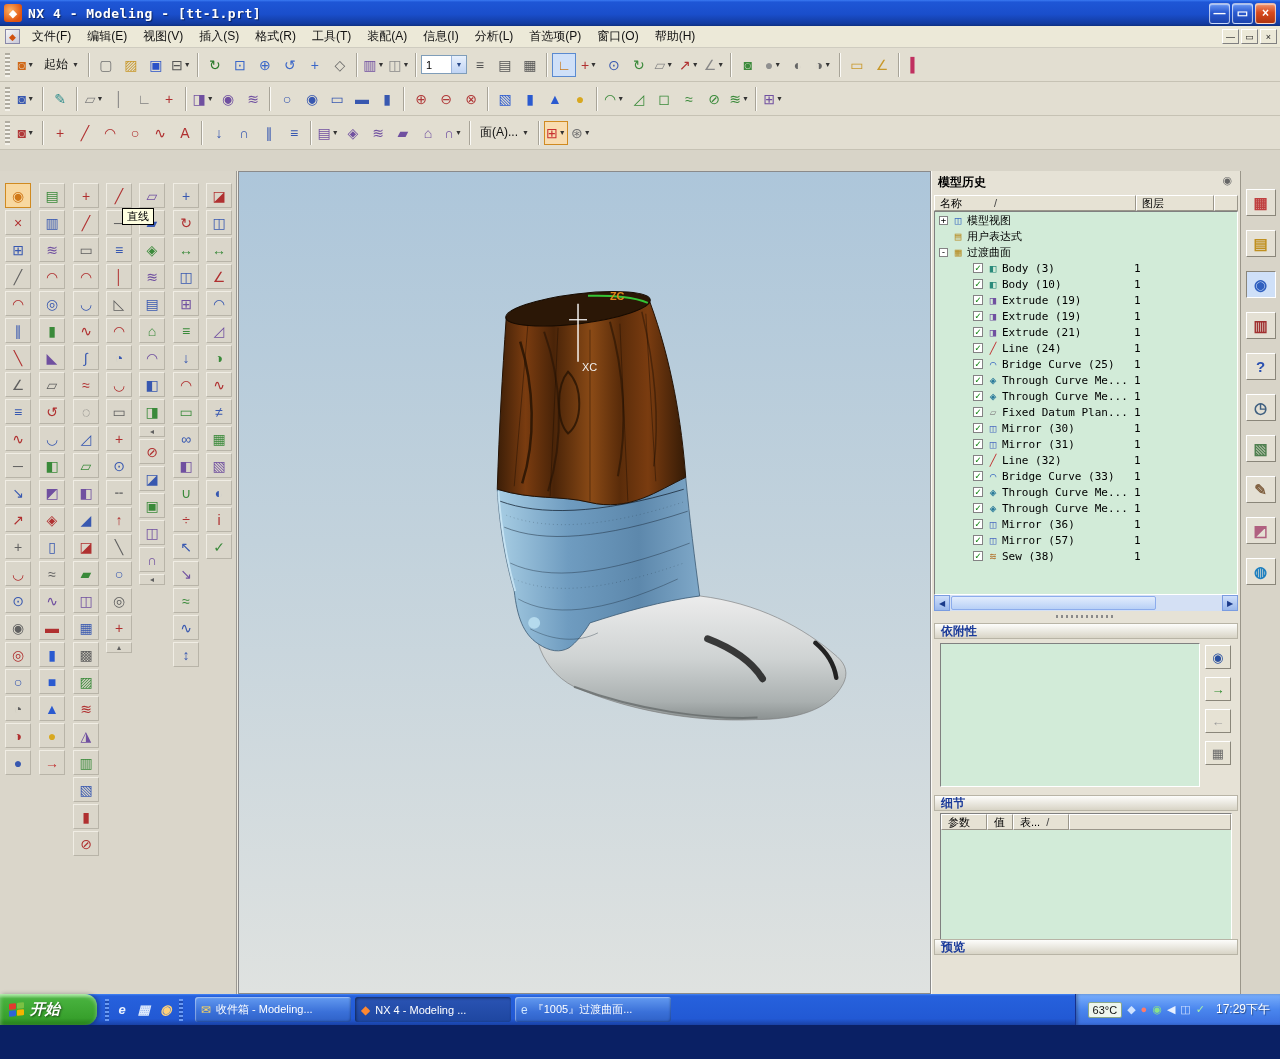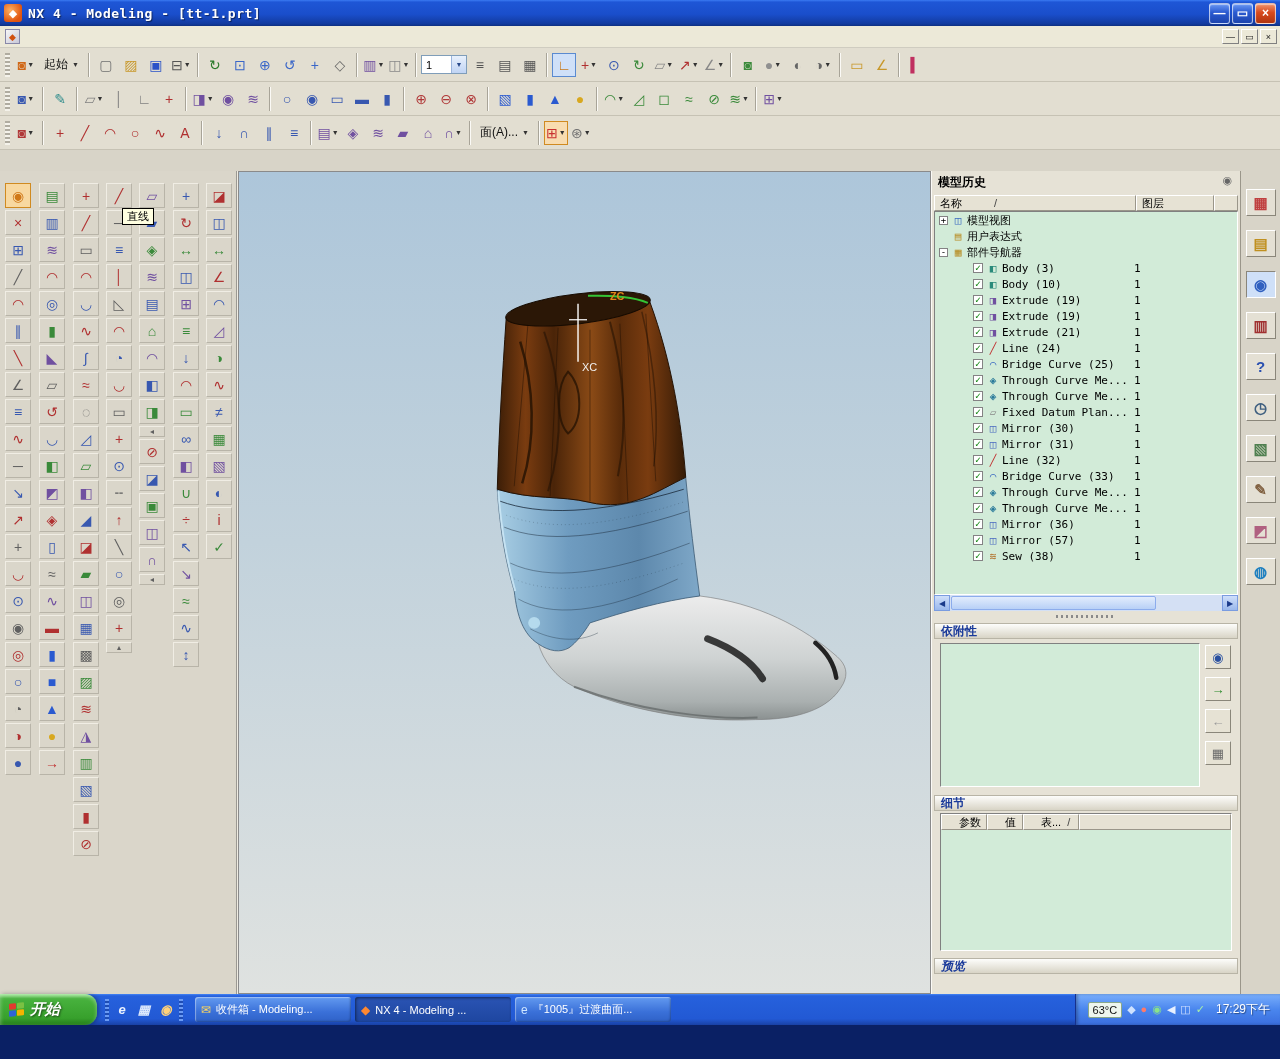--- a/index.html
+++ b/index.html
@@ -84,28 +84,28 @@
 .tree-label{white-space:nowrap;color:#000;}
 .tree-layer{position:absolute;left:199px;color:#000;}
 .hscroll{position:absolute;left:2px;top:424px;width:304px;height:16px;background:#d4e0f4;display:flex;align-items:center;}
 .scroll-btn{width:16px;height:16px;background:linear-gradient(180deg,#cfdffa,#9ab8ec);border:1px solid #7a9ce0;color:#1a3a8a;
 font-size:8px;display:flex;align-items:center;justify-content:center;flex:none;}
 .scroll-thumb{width:205px;height:14px;margin-left:1px;background:linear-gradient(180deg,#e2ecfc,#b8d0f6);border:1px solid #8cacec;border-radius:2px;}
 .h-splitter{position:absolute;left:2px;top:442px;width:304px;height:6px;display:flex;align-items:center;justify-content:center;}
 .h-splitter span{width:60px;height:3px;background:repeating-linear-gradient(90deg,#8a8a8a 0 2px,transparent 2px 5px);}
 .sec-hdr{position:absolute;left:2px;width:304px;height:16px;background:linear-gradient(180deg,#fdfdfb,#d8d4c6);
 border:1px solid #b8b4a6;font-size:12px;font-weight:bold;color:#1a3a9a;display:flex;align-items:center;padding-left:6px;}
-#dep-hdr{top:452px;}#det-hdr{top:624px;}#pre-hdr{top:787px;font-style:italic;}
+#dep-hdr{top:452px;}#det-hdr{top:624px;}#pre-hdr{top:768px;}
 #dep-box{position:absolute;left:8px;top:472px;width:260px;height:144px;background:#d2ebd8;border:1px solid;border-color:#808080 #fff #fff #808080;}
 #dep-btns{position:absolute;left:272px;top:474px;width:28px;display:flex;flex-direction:column;gap:8px;align-items:center;}
 .dep-btn{width:26px;height:24px;background:#e6e2d4;border:1px solid;border-color:#fff #8a867a #8a867a #fff;
 display:flex;align-items:center;justify-content:center;font-size:13px;}
 #det-box{position:absolute;left:8px;top:642px;width:292px;height:138px;background:#d2ebd8;border:1px solid;border-color:#808080 #fff #fff #808080;}
 #det-cols{display:flex;height:16px;}
-.det-cell{background:#e6e2d4;border:1px solid;border-color:#fff #9a968a #9a968a #fff;font-size:11px;padding:0 17px;
+.det-cell{background:#e6e2d4;border:1px solid;border-color:#fff #9a968a #9a968a #fff;font-size:11px;padding:0 6px;
 display:flex;align-items:center;white-space:nowrap;}
 
 
 #resbar{position:absolute;left:1240px;top:171px;width:40px;height:823px;background:#d8d4c8;border-left:1px solid #9a968a;padding-top:18px;}
 .res-btn{width:30px;height:27px;margin:0 auto 14px;display:flex;align-items:center;justify-content:center;font-size:15px;font-weight:bold;
 background:#e4e0d4;border:1px solid;border-color:#fff #8a867a #8a867a #fff;}
 .res-active{background:#cfe0f8;border-color:#8a867a #fff #fff #8a867a;}
 
 
 #taskbar{position:absolute;left:0;top:994px;width:1280px;height:31px;display:flex;align-items:center;
@@ -142,20 +142,34 @@
     <span id="title-text">NX 4 - Modeling - [tt-1.prt]</span>
     <span class="win-btns">
       <span class="win-btn">—</span>
       <span class="win-btn">▭</span>
       <span class="win-btn win-close">×</span>
     </span>
   </div>
 
   <div id="menubar">
     <span class="child-ic">◆</span>
+    <span id="menu-items">
+        <span class="menu-item">文件(F)</span>
+        <span class="menu-item">编辑(E)</span>
+        <span class="menu-item">视图(V)</span>
+        <span class="menu-item">插入(S)</span>
+        <span class="menu-item">格式(R)</span>
+        <span class="menu-item">工具(T)</span>
+        <span class="menu-item">装配(A)</span>
+        <span class="menu-item">信息(I)</span>
+        <span class="menu-item">分析(L)</span>
+        <span class="menu-item">首选项(P)</span>
+        <span class="menu-item">窗口(O)</span>
+        <span class="menu-item">帮助(H)</span>
+      </span>
     <span class="mdi-btns">
       <span class="mdi-btn">—</span>
       <span class="mdi-btn">▭</span>
       <span class="mdi-btn">×</span>
     </span>
   </div>
 
   <div class="toolbar" id="tb1">
       <span class="tb-handle"></span>
       <span class="tb-btn">
@@ -954,21 +968,21 @@
           <span class="tree-label">模型视图</span>
         </div>
         <div class="tree-row" style="padding-left: 4px;">
           <span class="exp-spacer"></span>
           <span class="tree-ic" style="color: rgb(184, 144, 42);">▤</span>
           <span class="tree-label">用户表达式</span>
         </div>
         <div class="tree-row" style="padding-left: 4px;">
           <span class="expander">-</span>
           <span class="tree-ic" style="color: rgb(184, 144, 42);">▦</span>
-          <span class="tree-label">部件导航器</span>
+          <span class="tree-label">过渡曲面</span>
         </div>
         <div class="tree-row" style="padding-left: 38px;">
           <span class="tree-check">✓</span>
           <span class="tree-ic" style="color: rgb(42, 138, 122);">◧</span>
           <span class="tree-label">Body (3)</span>
           <span class="tree-layer">1</span>
         </div>
         <div class="tree-row" style="padding-left: 38px;">
           <span class="tree-check">✓</span>
           <span class="tree-ic" style="color: rgb(42, 138, 122);">◧</span>

